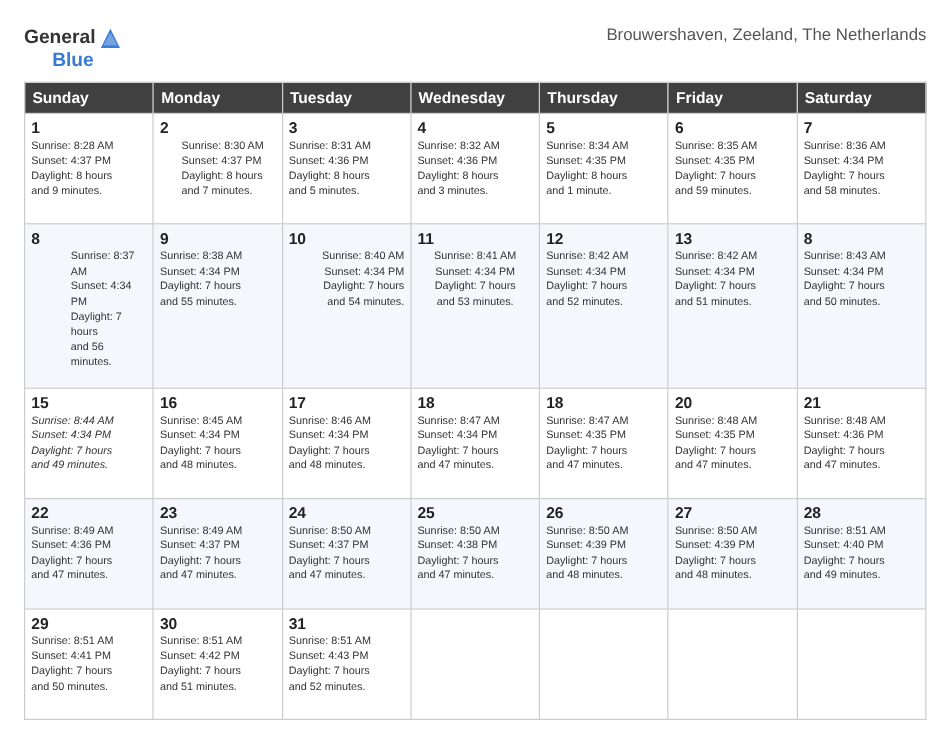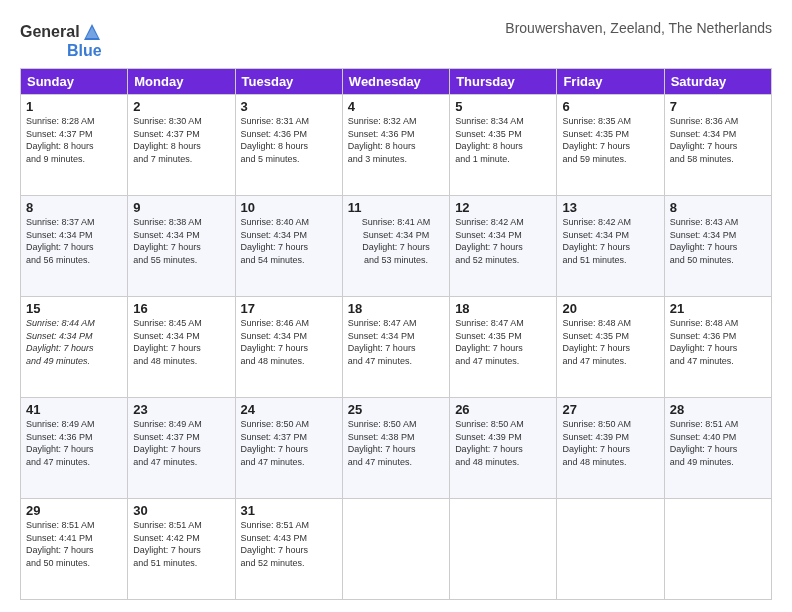--- a/index.html
+++ b/index.html
@@ -19,21 +19,21 @@
     }
     .header {
       display: flex;
       align-items: flex-start;
       justify-content: space-between;
       margin-bottom: 8px;
     }
     .logo {
       display: flex;
       flex-direction: column;
-      align-items: flex-end;
+      align-items: center;
       margin-top: 4px;
     }
     .logo-text {
       display: flex;
       align-items: center;
       font-size: 18px;
       font-weight: bold;
       color: #333;
     }
     .logo-general { color: #333; font-size: 16px; font-weight: bold; }
@@ -57,21 +57,21 @@
       color: #555;
       margin-top: 2px;
     }
     .calendar-table {
       width: 100%;
       border-collapse: collapse;
       flex: 1;
       table-layout: fixed;
     }
     .calendar-table th {
-      background-color: #6d28d9;
+      background-color: #404040;
       color: white;
       text-align: left;
       padding: 5px 6px;
       font-size: 13px;
       font-weight: bold;
       border: 1px solid #ccc;
     }
     .calendar-table td {
       border: 1px solid #ccc;
       vertical-align: top;
@@ -136,21 +136,21 @@
     <tr>
           <td>
             <span class="day-number">1</span>
             <div class="day-info" style="white-space: pre-line;">Sunrise: 8:28 AM
 Sunset: 4:37 PM
 Daylight: 8 hours
 and 9 minutes.</div>
           </td>
           <td>
             <span class="day-number">2</span>
-            <div class="day-info" style="white-space: pre-line;">Sunrise: 8:30 AM
+            <div class="day-info" style="white-space: pre-line; margin-left: 18px;">Sunrise: 8:30 AM
 Sunset: 4:37 PM
 Daylight: 8 hours
 and 7 minutes.</div>
           </td>
           <td>
             <span class="day-number">3</span>
             <div class="day-info" style="white-space: pre-line;">Sunrise: 8:31 AM
 Sunset: 4:36 PM
 Daylight: 8 hours
 and 5 minutes.</div>
@@ -180,35 +180,35 @@
             <span class="day-number">7</span>
             <div class="day-info" style="white-space: pre-line;">Sunrise: 8:36 AM
 Sunset: 4:34 PM
 Daylight: 7 hours
 and 58 minutes.</div>
           </td>
         </tr>
         <tr>
           <td>
             <span class="day-number">8</span>
-            <div class="day-info" style="white-space: pre-line;">Sunrise: 8:37 AM
+            <div class="day-info" style="white-space: pre-line; margin-left: 33px;">Sunrise: 8:37 AM
 Sunset: 4:34 PM
 Daylight: 7 hours
 and 56 minutes.</div>
           </td>
           <td>
             <span class="day-number">9</span>
             <div class="day-info" style="white-space: pre-line;">Sunrise: 8:38 AM
 Sunset: 4:34 PM
 Daylight: 7 hours
 and 55 minutes.</div>
           </td>
           <td>
             <span class="day-number">10</span>
-            <div class="day-info" style="white-space: pre-line;">Sunrise: 8:40 AM
+            <div class="day-info" style="white-space: pre-line; text-align: right;">Sunrise: 8:40 AM
 Sunset: 4:34 PM
 Daylight: 7 hours
 and 54 minutes.</div>
           </td>
           <td>
             <span class="day-number">11</span>
             <div class="day-info" style="white-space: pre-line; text-align: center;">Sunrise: 8:41 AM
 Sunset: 4:34 PM
 Daylight: 7 hours
 and 53 minutes.</div>
@@ -281,21 +281,21 @@
           <td>
             <span class="day-number">21</span>
             <div class="day-info" style="white-space: pre-line;">Sunrise: 8:48 AM
 Sunset: 4:36 PM
 Daylight: 7 hours
 and 47 minutes.</div>
           </td>
         </tr>
         <tr>
           <td>
-            <span class="day-number">41</span>
+            <span class="day-number">22</span>
             <div class="day-info" style="white-space: pre-line;">Sunrise: 8:49 AM
 Sunset: 4:36 PM
 Daylight: 7 hours
 and 47 minutes.</div>
           </td>
           <td>
             <span class="day-number">23</span>
             <div class="day-info" style="white-space: pre-line;">Sunrise: 8:49 AM
 Sunset: 4:37 PM
 Daylight: 7 hours

